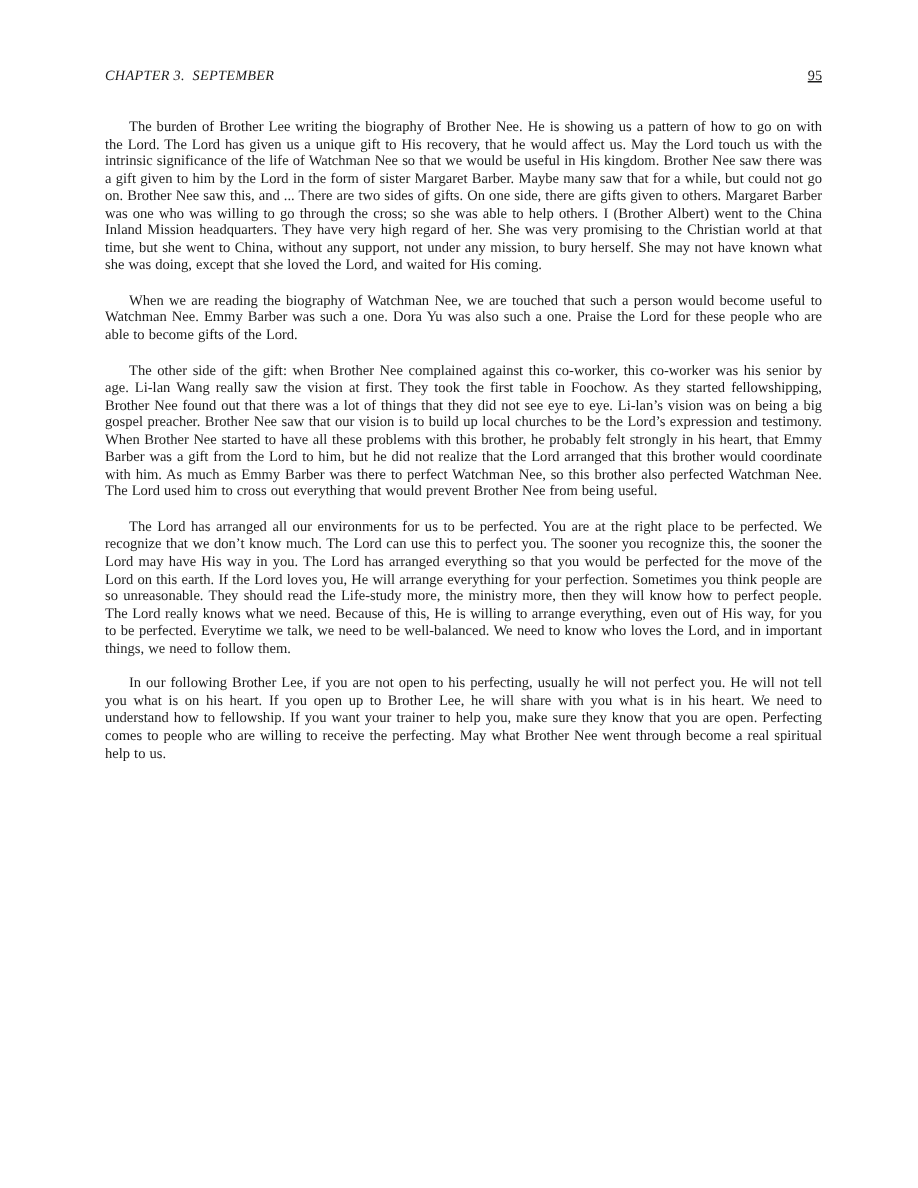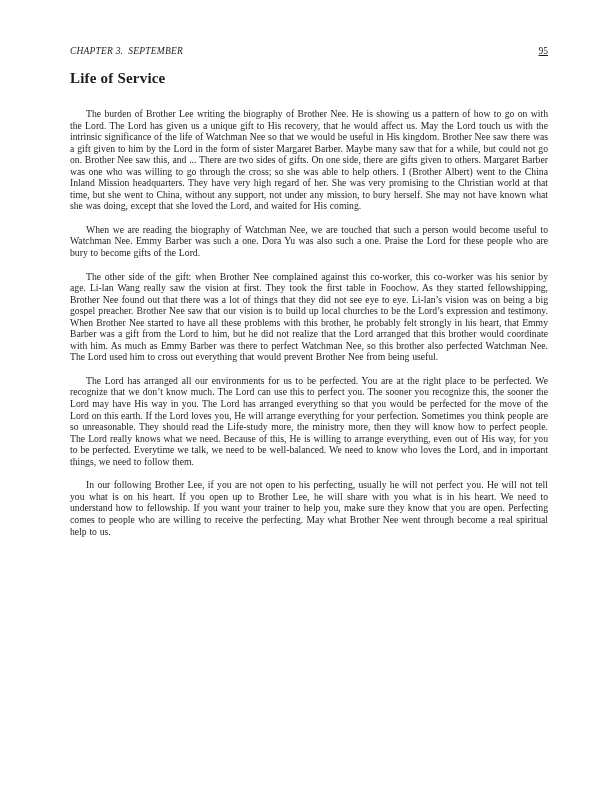--- a/index.html
+++ b/index.html
@@ -55,23 +55,22 @@
 </style>
 </head>
 <body>
 
 <div class="page">
   <div class="running-header">
     <span class="chapter">CHAPTER 3.  SEPTEMBER</span>
     <span class="pagenum">95</span>
   </div>
 
-  <h1 class="section-title">Life of Service</h1>
 
   <div class="doc-body">
 
   <p class="para">The burden of Brother Lee writing the biography of Brother Nee. He is showing us a pattern of how to go on with the Lord. The Lord has given us a unique gift to His recovery, that he would affect us. May the Lord touch us with the intrinsic significance of the life of Watchman Nee so that we would be useful in His kingdom. Brother Nee saw there was a gift given to him by the Lord in the form of sister Margaret Barber. Maybe many saw that for a while, but could not go on. Brother Nee saw this, and ... There are two sides of gifts. On one side, there are gifts given to others. Margaret Barber was one who was willing to go through the cross; so she was able to help others. I (Brother Albert) went to the China Inland Mission headquarters. They have very high regard of her. She was very promising to the Christian world at that time, but she went to China, without any support, not under any mission, to bury herself. She may not have known what she was doing, except that she loved the Lord, and waited for His coming.</p>
-      <p class="para">When we are reading the biography of Watchman Nee, we are touched that such a person would become useful to Watchman Nee. Emmy Barber was such a one. Dora Yu was also such a one. Praise the Lord for these people who are bury to become gifts of the Lord.</p>
+      <p class="para">When we are reading the biography of Watchman Nee, we are touched that such a person would become useful to Watchman Nee. Emmy Barber was such a one. Dora Yu was also such a one. Praise the Lord for these people who are able to become gifts of the Lord.</p>
       <p class="para">The other side of the gift: when Brother Nee complained against this co-worker, this co-worker was his senior by age. Li-lan Wang really saw the vision at first. They took the first table in Foochow. As they started fellowshipping, Brother Nee found out that there was a lot of things that they did not see eye to eye. Li-lan’s vision was on being a big gospel preacher. Brother Nee saw that our vision is to build up local churches to be the Lord’s expression and testimony. When Brother Nee started to have all these problems with this brother, he probably felt strongly in his heart, that Emmy Barber was a gift from the Lord to him, but he did not realize that the Lord arranged that this brother would coordinate with him. As much as Emmy Barber was there to perfect Watchman Nee, so this brother also perfected Watchman Nee. The Lord used him to cross out everything that would prevent Brother Nee from being useful.</p>
       <p class="para">The Lord has arranged all our environments for us to be perfected. You are at the right place to be perfected. We recognize that we don’t know much. The Lord can use this to perfect you. The sooner you recognize this, the sooner the Lord may have His way in you. The Lord has arranged everything so that you would be perfected for the move of the Lord on this earth. If the Lord loves you, He will arrange everything for your perfection. Sometimes you think people are so unreasonable. They should read the Life-study more, the ministry more, then they will know how to perfect people. The Lord really knows what we need. Because of this, He is willing to arrange everything, even out of His way, for you to be perfected. Everytime we talk, we need to be well-balanced. We need to know who loves the Lord, and in important things, we need to follow them.</p>
       <p class="para">In our following Brother Lee, if you are not open to his perfecting, usually he will not perfect you. He will not tell you what is on his heart. If you open up to Brother Lee, he will share with you what is in his heart. We need to understand how to fellowship. If you want your trainer to help you, make sure they know that you are open. Perfecting comes to people who are willing to receive the perfecting. May what Brother Nee went through become a real spiritual help to us.</p>
     </div>
 </div>
 
 </body></html>

